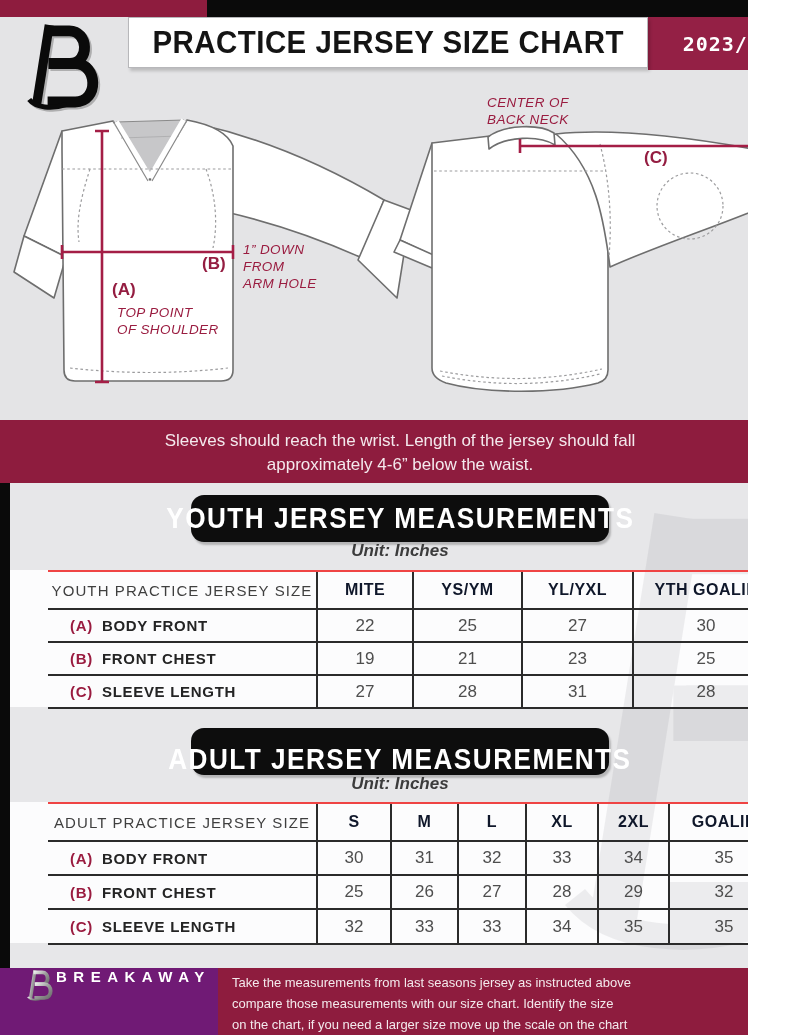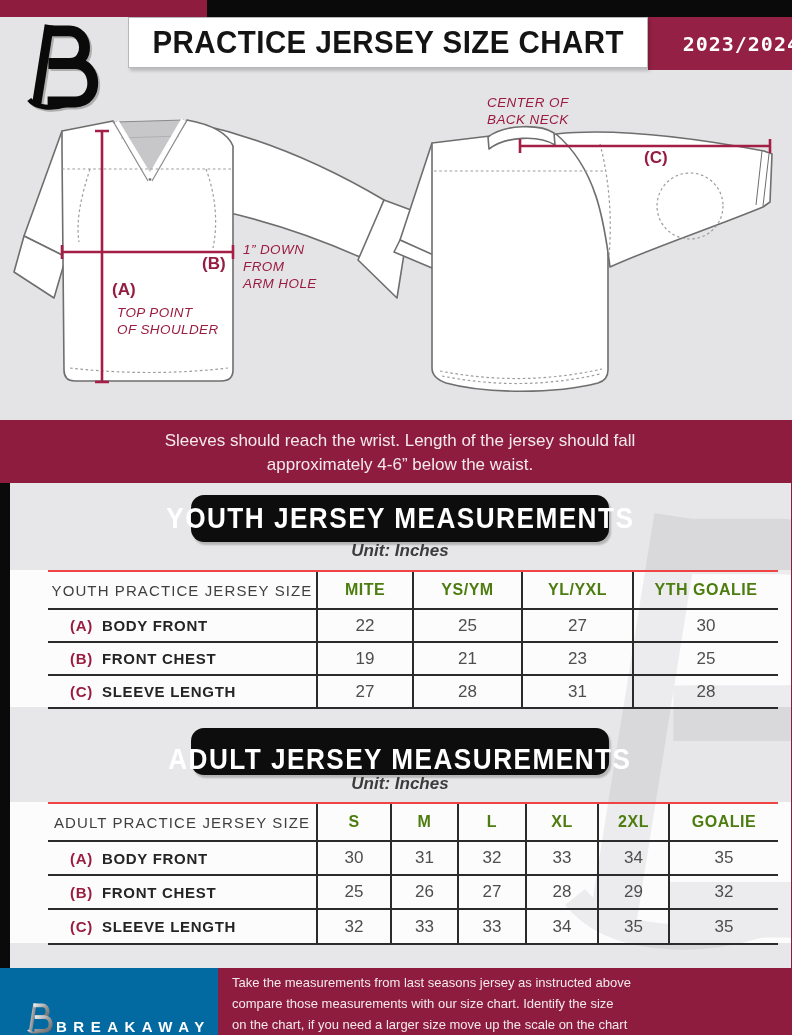--- a/index.html
+++ b/index.html
@@ -1,17 +1,17 @@
 <!DOCTYPE html>
 <html><head>
 <meta charset="utf-8">
 <style>
   html,body{margin:0;padding:0;background:#ffffff;}
-  #page{position:relative;width:792px;height:1035px;overflow:hidden;
-        font-family:"Liberation Sans",sans-serif;background:#ffffff;}
+  #page{position:relative;width:708px;height:1035px;overflow:hidden;
+        font-family:"Liberation Sans",sans-serif;background:#ffffff;padding-left:40px;}
 
   
   .top-strip{position:absolute;top:0;left:0;width:800px;height:17px;display:flex;}
   .top-strip .seg-maroon{width:207px;background:#8e1c3e;}
   .top-strip .seg-black{flex:1;background:#0a0a0a;}
 
   
   .diagram-area{position:absolute;top:17px;left:0;width:800px;height:403px;background:#e4e4e6;}
   .title-box{position:absolute;left:128px;top:17px;width:520px;height:51px;background:#ffffff;
              border:1px solid #b7b7ba;box-shadow:2px 3px 3px rgba(0,0,0,.18);
@@ -62,30 +62,30 @@
 
   .size-table{position:absolute;left:48px;width:730px;display:grid;z-index:4;
               border-top:2px solid #ef4444;border-bottom:2px solid #2b2b2b;}
   #youth-table{top:87px;grid-template-columns:268px 96px 109px 111px 146px;
                grid-template-rows:36px 33px 33px 33px;}
   #adult-table{top:319px;grid-template-columns:268px 74px 67px 68px 72px 71px 110px;
                grid-template-rows:36px 34px 34px 35px;}
   .cell{display:flex;align-items:center;justify-content:center;border-left:2px solid #2b2b2b;box-sizing:border-box;}
   .cell.first-col{border-left:none;}
   .cell.row-top{border-top:2px solid #2b2b2b;}
-  .cell.head{font-weight:bold;font-size:16px;color:#4d7c0f;letter-spacing:.5px;}
+  .cell.head{font-weight:bold;font-size:16px;color:#0f172a;letter-spacing:.5px;}
   .cell.label-head{font-weight:500;font-size:15px;color:#3f3f3f;letter-spacing:1.1px;}
   .cell.rowlabel{justify-content:flex-start;padding-left:22px;font-size:15px;color:#242424;
                  font-weight:600;letter-spacing:.7px;}
   .rowlabel .key{color:#9a1c40;font-weight:800;margin-right:9px;}
   .cell.val{font-size:17px;color:#4e4e4e;font-weight:400;}
 
   
   footer{position:absolute;top:968px;left:0;width:800px;height:67px;display:flex;}
-  .f-black{width:218px;background:#0369a1;display:flex;align-items:flex-end;padding-left:26px;
+  .f-black{width:218px;background:#701a75;display:flex;align-items:flex-start;padding-left:26px;
            gap:0;box-sizing:border-box;}
   .f-brand{color:#ffffff;font-size:15px;font-weight:bold;letter-spacing:6.5px;white-space:nowrap;}
   .f-maroon{flex:1;background:#8e1c3e;color:#f3e9ec;font-size:13px;line-height:21px;
             padding:4px 8px 0 14px;box-sizing:border-box;}
 </style>
 </head>
 <body>
 
 <div id="page">
 

